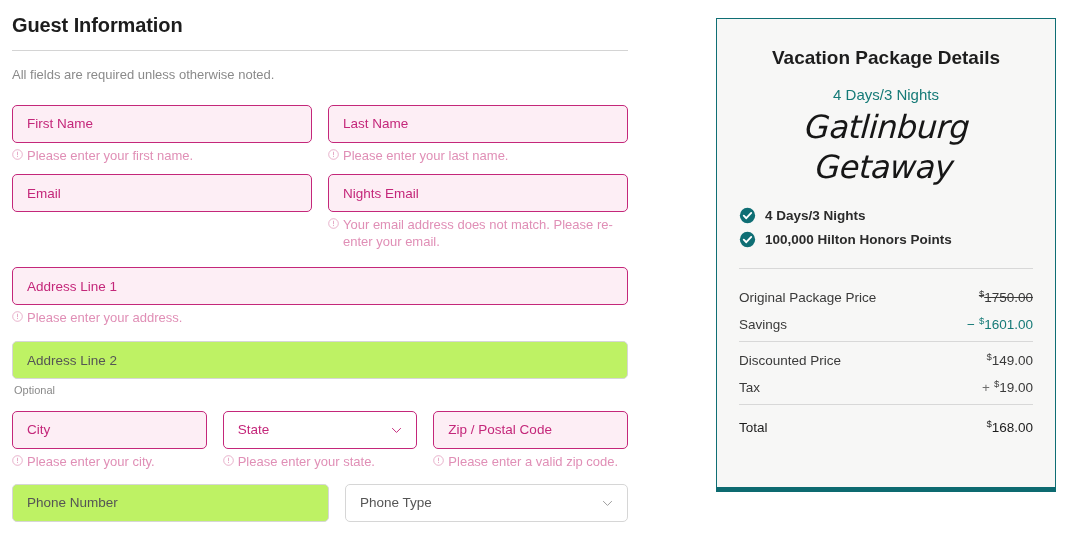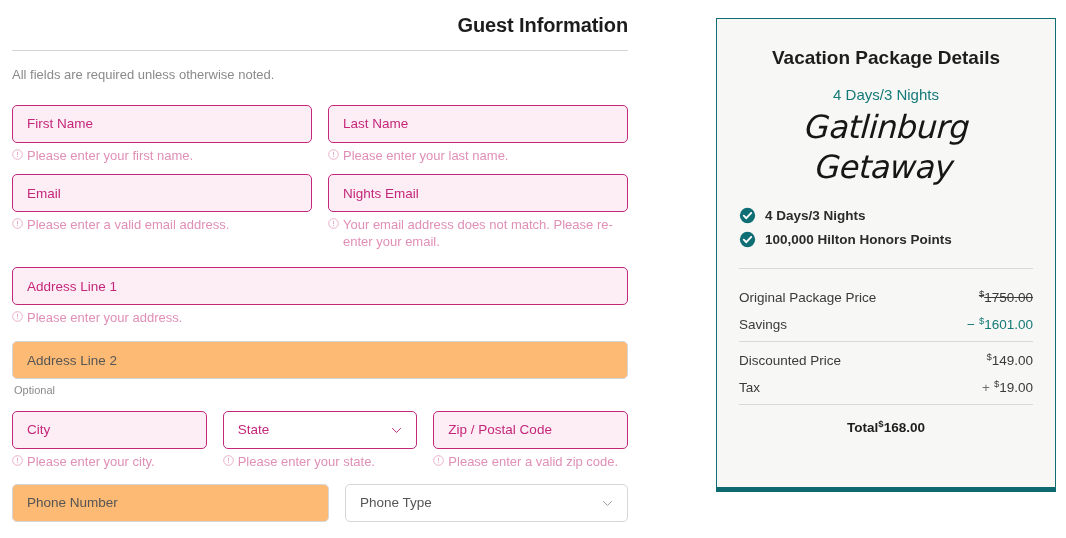--- a/index.html
+++ b/index.html
@@ -22,21 +22,20 @@
     width: 616px;
   }
 
   #page-title {
     font-size: 20px;
     font-weight: bold;
     color: #1d1d1d;
     letter-spacing: -0.1px;
     margin: 0 0 14px 0;
     line-height: 1.1;
-    text-align: right;
   }
 
   #title-divider {
     height: 1px;
     background: #d4d4d4;
     width: 616px;
     margin-bottom: 16px;
   }
 
   #form-note {
@@ -53,21 +52,21 @@
   }
 
   .field {
     position: relative;
   }
 
   .control {
     height: 38px;
     border-radius: 5px;
     border: 1px solid #d6d6d6;
-    background: #fdba74;
+    background: #bef264;
     display: flex;
     align-items: center;
     padding: 0 14px;
     font-size: 13.5px;
     color: #555555;
     width: 100%;
     position: relative;
   }
 
   .control.error {
@@ -214,24 +213,23 @@
   .price-value { white-space: nowrap; text-align: right; }
 
   .price-row.strike .price-value {
     text-decoration: line-through;
     color: #3a3a3a;
   }
 
   .price-row.savings .price-value { color: #157a77; }
 
   .price-row.total {
-    font-weight: bold;
+    font-weight: normal;
     color: #1d1d1d;
     padding-top: 9px;
-    justify-content: center;
   }
 
   .op {
     color: #6f6f6f;
     margin-right: 4px;
   }
   .price-row.savings .op { color: #157a77; }
 
   .cur {
     font-size: 9.5px;
@@ -279,30 +277,20 @@
             </svg>
         </span>
         <span class="err-text">Please enter your last name.</span>
       </div>
     </div>
   </div>
 
   <div class="field-row" style="margin-bottom:4px">
     <div class="field" style="width:300px">
       <div class="control error">Email</div>
-      <div class="err-msg">
-        <span class="err-icon">
-          <svg viewBox="0 0 16 16" width="11" height="11">
-              <circle cx="8" cy="8" r="7" fill="none" stroke="#e5a8c5" stroke-width="1.3"></circle>
-              <rect x="7.3" y="4" width="1.4" height="5" fill="#e5a8c5"></rect>
-              <rect x="7.3" y="10.2" width="1.4" height="1.5" fill="#e5a8c5"></rect>
-            </svg>
-        </span>
-        <span class="err-text">Please enter a valid email address.</span>
-      </div>
     </div>
     <div class="field" style="width:300px">
       <div class="control error">Nights Email</div>
       <div class="err-msg">
         <span class="err-icon">
           <svg viewBox="0 0 16 16" width="11" height="11">
               <circle cx="8" cy="8" r="7" fill="none" stroke="#e5a8c5" stroke-width="1.3"></circle>
               <rect x="7.3" y="4" width="1.4" height="5" fill="#e5a8c5"></rect>
               <rect x="7.3" y="10.2" width="1.4" height="1.5" fill="#e5a8c5"></rect>
             </svg>

